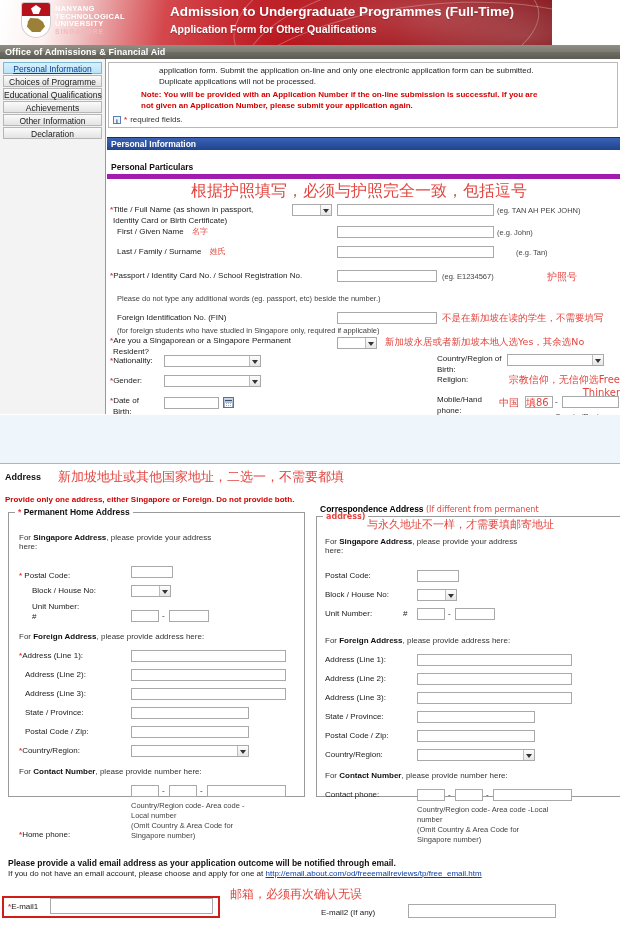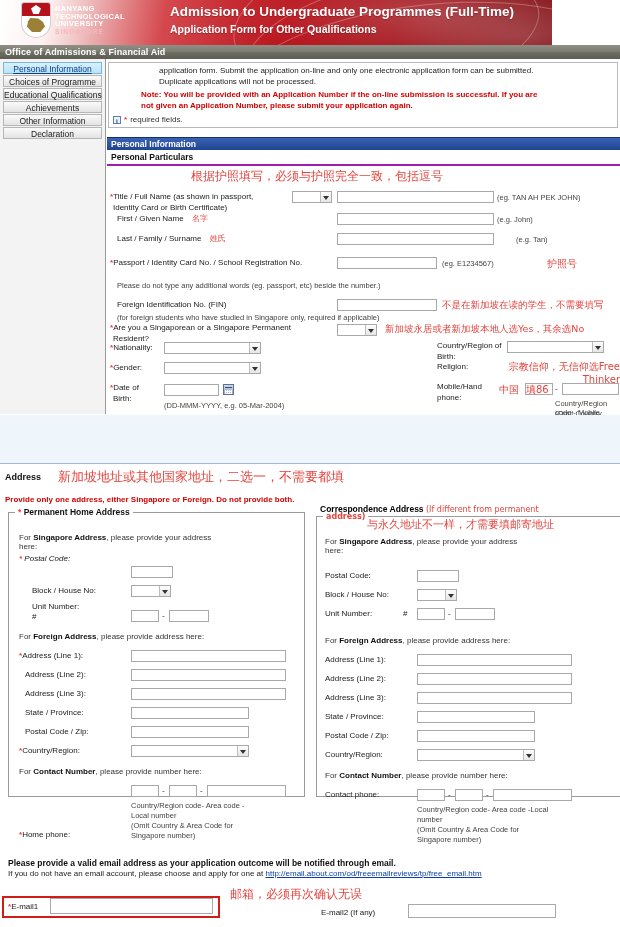--- a/index.html
+++ b/index.html
@@ -112,29 +112,29 @@
   .sect-blue {
     margin-top:9px; margin-left:0px;
     background:#2a4f9e;
     background: linear-gradient(180deg,#3a62b4,#1f4490);
     color:#ffffff; font-size:8.5px; font-weight:bold;
     padding:1px 4px; width:513px;
     border-top:1px solid #16306a;
   }
   .sect-sub {
     background:#ffffff; color:#111; font-size:8.5px; font-weight:bold;
-    padding:2px 4px 2px 4px; border-bottom:2px solid #a21caf; width:513px;
+    padding:12px 4px 2px 4px; border-bottom:5px solid #a21caf; width:513px;
   }
 
   
   .form-body { position:relative; padding:4px 0 0 0; width:513px; }
   .lbl { font-size:8px; color:#1a1a1a; line-height:1.3; }
   .hint { font-size:7.5px; color:#444; }
   .zh { color:#e2453f; font-family:"DejaVu Sans", sans-serif; }
-  .zh-big { color:#e2453f; font-size:12px; font-family:"DejaVu Sans", sans-serif; }
+  .zh-big { color:#e2453f; font-size:16px; font-family:"DejaVu Sans", sans-serif; }
 
   input.tb {
     border:1px solid #a9a9a9; background:#ffffff; height:12px;
     font-size:8px; padding:0 2px; font-family:"Liberation Sans", sans-serif;
     vertical-align:middle;
   }
   .sel {
     border:1px solid #a9a9a9; background:#ffffff; height:12px;
     position:relative; display:inline-block; vertical-align:middle;
   }
@@ -342,21 +342,21 @@
       <legend>
         <span class="ast">*</span>
         <span>Permanent Home Address</span>
       </legend>
 
       <div class="abs sub-h" style="left:10px; top:16px; width:265px;">
         <span>For </span><b>Singapore Address</b><span>, please provide your address</span><br>
         <span>here:</span>
       </div>
 
-      <div class="abs rowlabel" style="left:10px; top:37px;font-style:italic;">
+      <div class="abs rowlabel" style="left:10px; top:54px;">
         <span class="ast">*</span>
         <span>Postal Code:</span>
       </div>
       <input class="abs tb" style="left: 122px; top: 49px; width: 42px;">
 
       <div class="abs rowlabel" style="left:23px; top:69px;">Block / House No:</div>
       <div class="abs sel" style="left:122px; top:68px; width:40px;">
           <div class="arrowbox"></div>
         </div>
 

